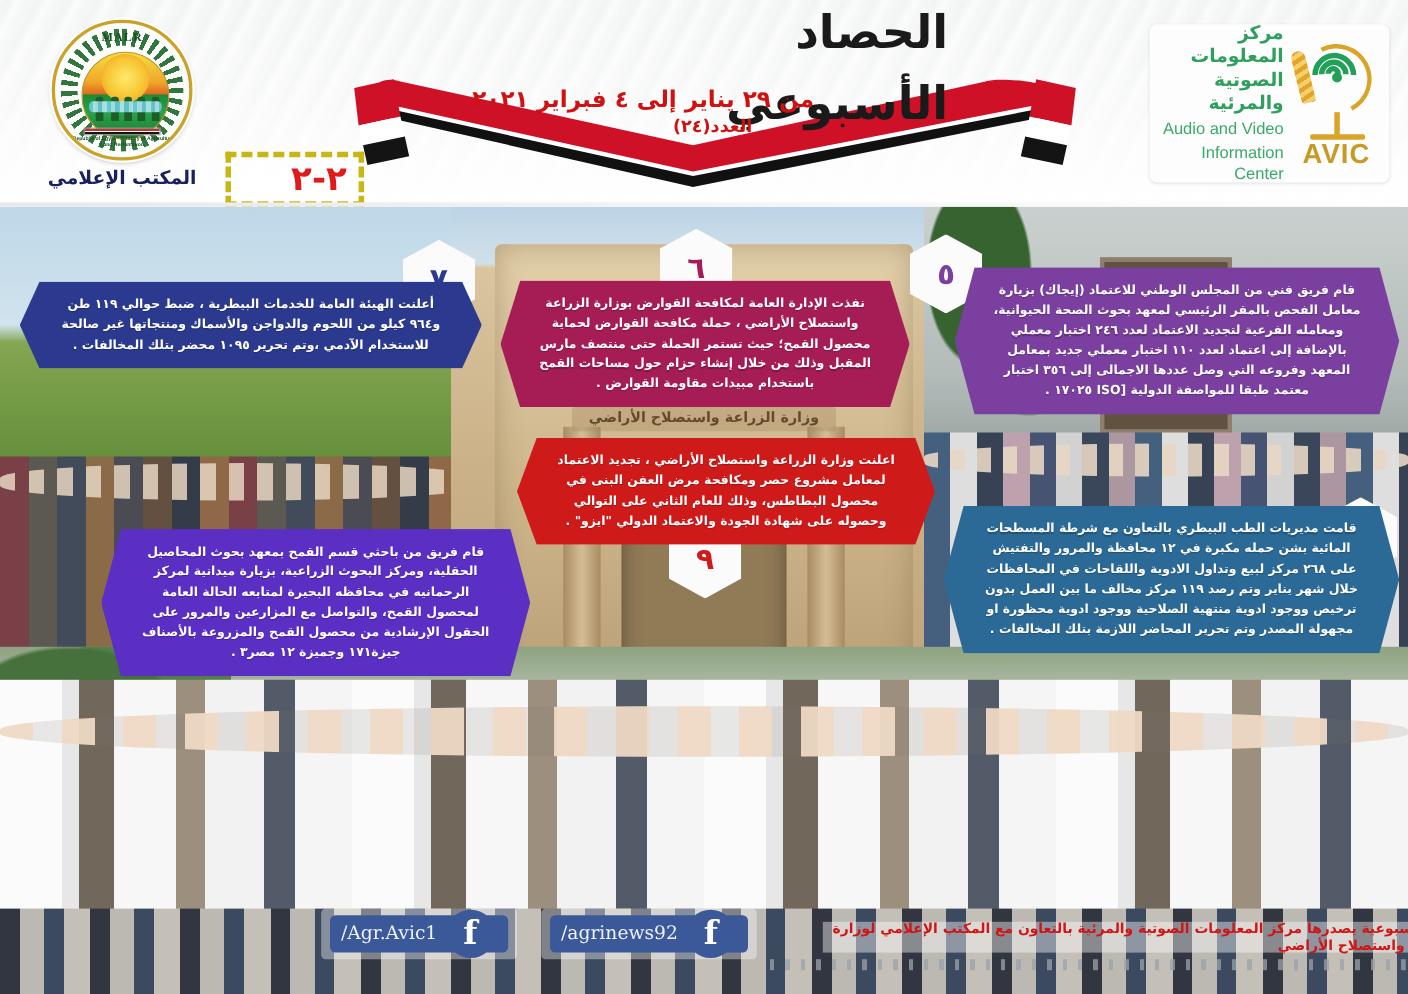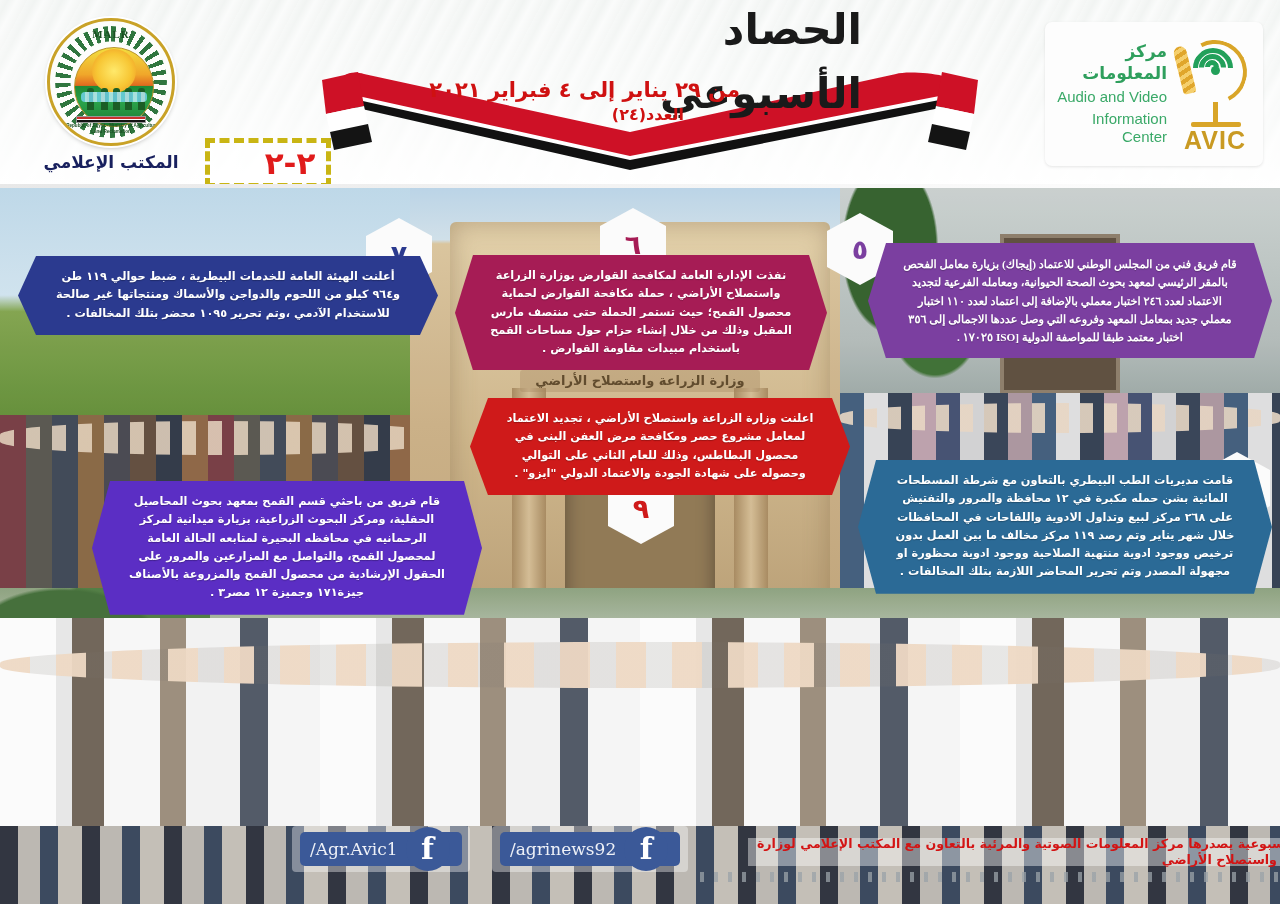--- a/index.html
+++ b/index.html
@@ -208,21 +208,21 @@
     display:flex; align-items:center; justify-content:center;
     font:700 27px/1 "DejaVu Sans", sans-serif;
     filter: drop-shadow(0 2px 3px rgba(0,0,0,.35));
   }
 
   
   #c7  { left:18px;  top:256px; width:420px; }
   #n7  { left:366px; top:218px; color:#2b3a8f; }
   #c6  { left:455px; top:255px; width:372px; }
   #n6  { left:600px; top:208px; color:#a61c55; }
-  #c5  { left:868px; top:243px; width:404px;font-family:Liberation Serif, serif; }
+  #c5  { left:868px; top:243px; width:404px; }
   #n5  { left:827px; top:213px; color:#7b3fa0; }
   #c9  { left:470px; top:398px; width:380px; }
   #n9  { left:608px; top:472px; color:#cf1a1a; }
   #c8  { left:858px; top:460px; width:414px; }
   #n8  { left:1204px;top:452px; color:#2b6a96; }
   #c10 { left:92px;  top:481px; width:390px; }
   #n10 { left:20px;  top:466px; color:#5b2ec4; }
 
   
   .fb-badge {
@@ -304,20 +304,21 @@
         <div class="w3"></div>
         <div class="w2"></div>
         <div class="w1"></div>
         <div class="dot"></div>
         <div class="stem"></div>
         <div class="base"></div>
         <div class="acro">AVIC</div>
       </div>
       <div class="avic-txt">
         <div class="ar">مركز المعلومات</div>
+        <div class="ar">الصوتية والمرئية</div>
         <div class="en">Audio and Video</div>
         <div class="en">Information Center</div>
       </div>
     </div>
   </div>
 
   <div id="body">
 
     <div class="ph ph-left">
       <div class="crowd"></div>

